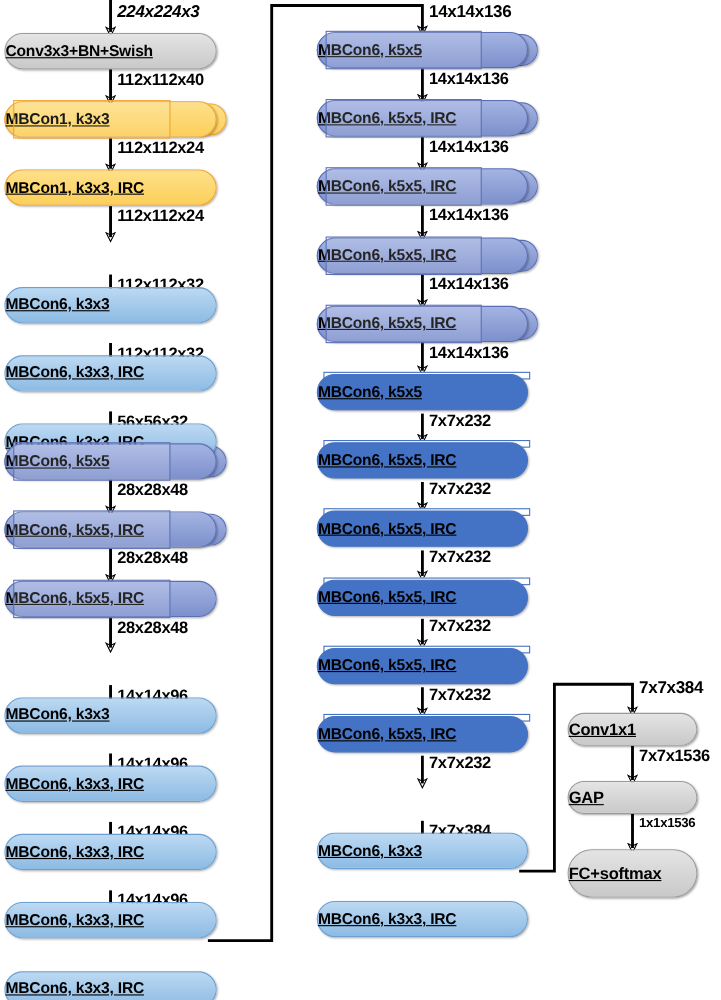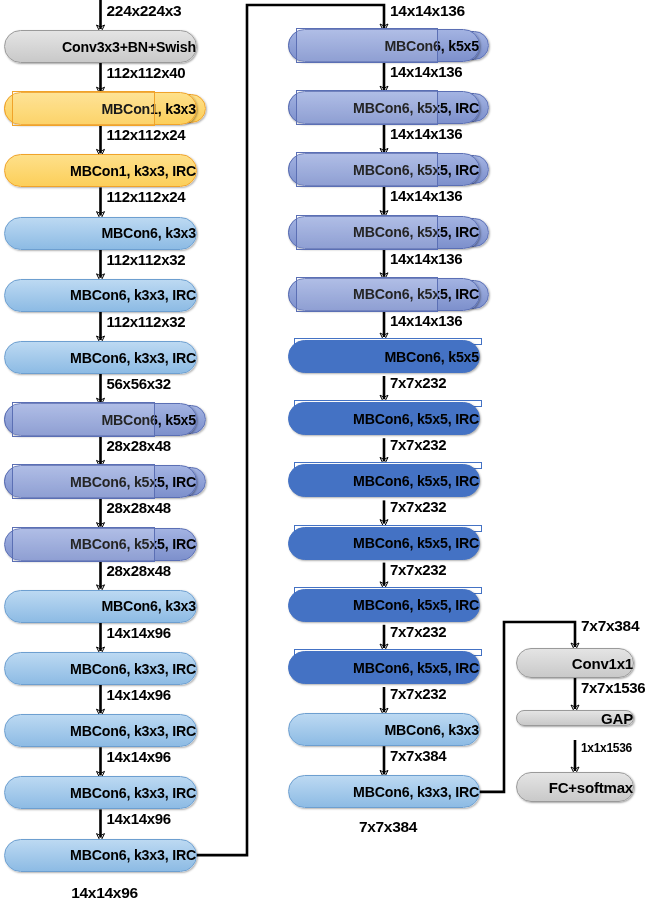--- a/index.html
+++ b/index.html
@@ -5,43 +5,45 @@
   html,body{margin:0;padding:0;background:#ffffff;}
   body{
     width:655px;height:909px;position:relative;overflow:hidden;
     font-family:"Liberation Sans","DejaVu Sans",sans-serif;
   }
   #diagram{position:absolute;left:0;top:0;width:655px;height:909px;}
 
   
   .node{
     position:absolute;box-sizing:border-box;
-    display:flex;align-items:center;justify-content:flex-end;
+    display:flex;align-items:center;justify-content:flex-start;
     font-weight:bold;color:#000;white-space:nowrap;
     letter-spacing:-0.2px;
+    text-decoration:underline;
   }
   .pill{border-radius:999px;}
 
   
   .gray{
     background:linear-gradient(#e4e4e4,#c9c9c9);
     border:1px solid #9a9a9a;
     box-shadow:1px 1px 2px rgba(0,0,0,.35);
   }
   
   .yellow{
     background:linear-gradient(#fee08a,#fccf5a);
     border:1.5px solid #f0a32a;
     box-shadow:1px 1px 2px rgba(0,0,0,.3);
   }
   
   .lblue{
     background:linear-gradient(#bcd9f2,#8dbbe4);
     border:1px solid #6d9fd0;
     box-shadow:1px 1px 2px rgba(0,0,0,.3);
+    margin-top:44px;
   }
   
   .mblue{
     background:linear-gradient(#a3b3e2,#7d90cc);
     border:1px solid #5b6fb4;
     box-shadow:1px 1px 2px rgba(0,0,0,.3);
   }
   
   .dblue{
     background:#4472c4;
@@ -226,29 +228,29 @@
       </div>
       <div class="node pill z lblue" style="left: 288px; top: 713.2px; width: 192px; height: 33px; font-size: 14.2px;">
         <span>MBCon6, k3x3</span>
       </div>
       <div class="node pill z lblue" style="left: 288px; top: 775.4px; width: 192px; height: 33px; font-size: 14.2px;">
         <span>MBCon6, k3x3, IRC</span>
       </div>
       <div class="node pill z gray" style="left: 516px; top: 648px; width: 118px; height: 30px; font-size: 15px;">
         <span>Conv1x1</span>
       </div>
-      <div class="node pill z gray" style="left: 516px; top: 710px; width: 118px; height: 16px; font-size: 15px;">
+      <div class="node pill z gray" style="left: 516px; top: 710px; width: 118px; height: 30px; font-size: 15px;">
         <span>GAP</span>
       </div>
-      <div class="node pill z gray" style="left: 516px; top: 772px; width: 118px; height: 30px; font-size: 15px;">
+      <div class="node pill z gray" style="left: 516px; top: 772px; width: 118px; height: 44px; font-size: 15px;">
         <span>FC+softmax</span>
       </div>
     </div>
   <div id="labels-layer">
-      <div class="lbl" style="left: 106.5px; top: 2px; font-size: 15.5px;">224x224x3</div>
+      <div class="lbl" style="left: 106.5px; top: 2px; font-size: 15.5px; font-style: italic;">224x224x3</div>
       <div class="lbl" style="left: 106.5px; top: 64px; font-size: 15px; text-align: center;">112x112x40</div>
       <div class="lbl" style="left: 106.5px; top: 126.2px; font-size: 15px;">112x112x24</div>
       <div class="lbl" style="left: 106.5px; top: 188.4px; font-size: 15px;">112x112x24</div>
       <div class="lbl" style="left: 106.5px; top: 250.6px; font-size: 15px;">112x112x32</div>
       <div class="lbl" style="left: 106.5px; top: 312.8px; font-size: 15px;">112x112x32</div>
       <div class="lbl" style="left: 106.5px; top: 375px; font-size: 15px;">56x56x32</div>
       <div class="lbl" style="left: 106.5px; top: 437.2px; font-size: 15px;">28x28x48</div>
       <div class="lbl" style="left: 106.5px; top: 499.4px; font-size: 15px;">28x28x48</div>
       <div class="lbl" style="left: 106.5px; top: 561.6px; font-size: 15px;">28x28x48</div>
       <div class="lbl" style="left: 106.5px; top: 623.8px; font-size: 15px;">14x14x96</div>

